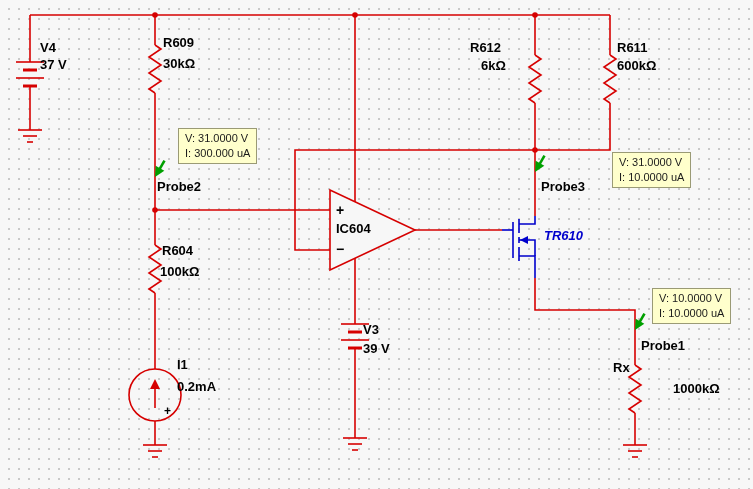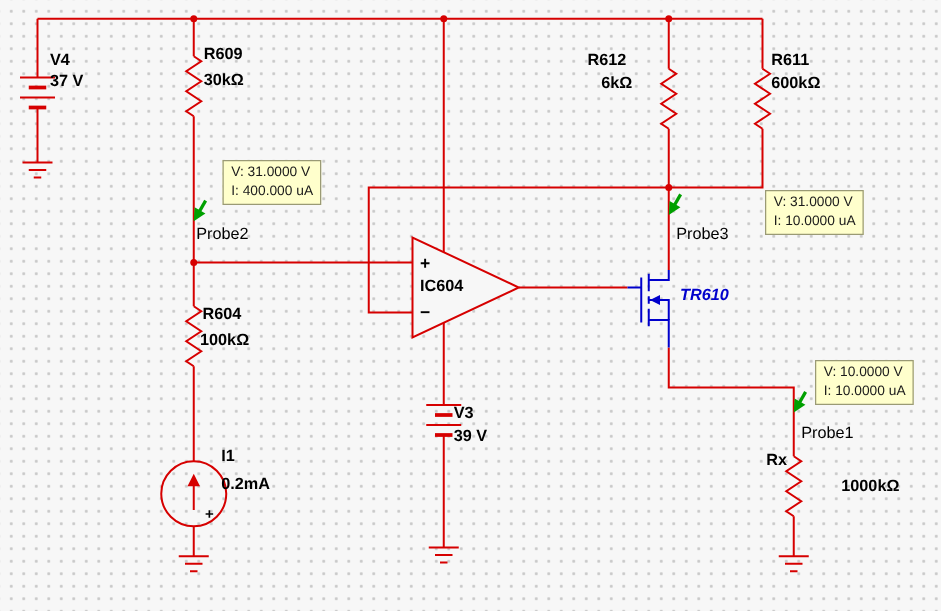--- a/index.html
+++ b/index.html
@@ -5,21 +5,21 @@
   html,body{margin:0;padding:0;background:#e9e9e9;}
   .canvas{
     position:relative;width:753px;height:489px;overflow:hidden;
     background-color:#f7f7f7;
     background-image:radial-gradient(circle,#c9c9c9 1px,transparent 1.3px);
     background-size:10px 10px;background-position:4px 4px;
     font-family:"Liberation Sans",sans-serif;
   }
   svg{position:absolute;left:0;top:0;}
   .lbl{position:absolute;font:700 13px "Liberation Sans",sans-serif;color:#000;white-space:nowrap;}
-  .lbl.plain{font-weight:400;}
+  .lbl.plain{font-weight:700;}
   .lbl.blue{color:#0000cc;font-style:italic;}
   .pin{position:absolute;font:700 14px "Liberation Sans",sans-serif;color:#000;}
   .tooltip{
     position:absolute;background:#ffffcc;border:1px solid #9a9a75;
     font:400 11px "Liberation Sans",sans-serif;color:#1a1a1a;
     padding:2px 6px;line-height:15px;white-space:nowrap;
   }
 </style>
 </head>
 <body>
@@ -174,21 +174,21 @@
 
   <div class="lbl" style="left:613px;top:360px">Rx</div>
   <div class="lbl" style="left:673px;top:381px">1000kΩ</div>
 
   <div class="lbl plain" style="left:157px;top:179px">Probe2</div>
   <div class="lbl plain" style="left:541px;top:179px">Probe3</div>
   <div class="lbl plain" style="left:641px;top:338px">Probe1</div>
 
   <div class="tooltip" style="left:178px;top:128px">
     <div>V: 31.0000 V</div>
-    <div>I: 400.000 uA</div>
+    <div>I: 300.000 uA</div>
   </div>
   <div class="tooltip" style="left:612px;top:152px">
     <div>V: 31.0000 V</div>
     <div>I: 10.0000 uA</div>
   </div>
   <div class="tooltip" style="left:652px;top:288px">
     <div>V: 10.0000 V</div>
     <div>I: 10.0000 uA</div>
   </div>
 

